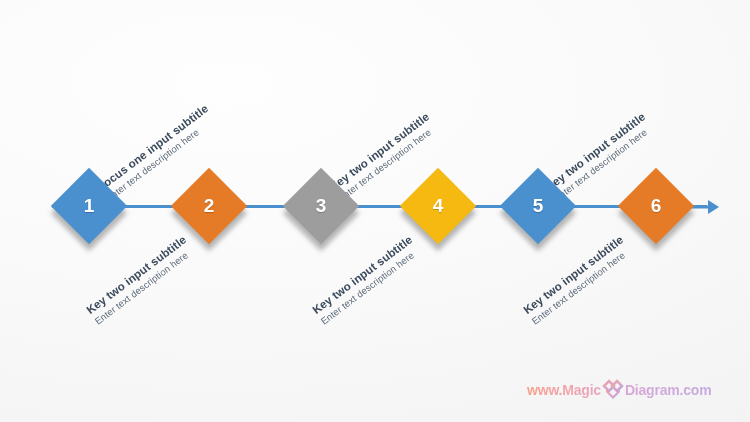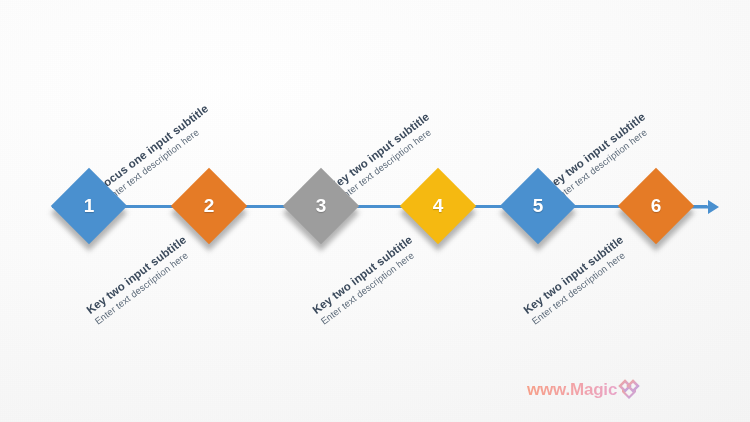--- a/index.html
+++ b/index.html
@@ -128,21 +128,21 @@
     position: absolute;
     left: 527px;
     top: 378px;
     height: 24px;
     display: flex;
     align-items: center;
     z-index: 5;
   }
   .logo-text {
     font-family: "Liberation Sans", sans-serif;
-    font-size: 17px;
+    font-size: 14px;
     font-weight: bold;
     letter-spacing: -0.2px;
   }
   .logo-left {
     background: linear-gradient(90deg, #f6a08a 0%, #f2a3a8 55%, #e8a5c8 100%);
     -webkit-background-clip: text;
     background-clip: text;
     color: transparent;
   }
   .logo-right {
@@ -236,15 +236,16 @@
         <linearGradient id="lg" x1="0" y1="0" x2="1" y2="1">
           <stop offset="0%" stop-color="#f0a79a"></stop>
           <stop offset="50%" stop-color="#dca4c8"></stop>
           <stop offset="100%" stop-color="#b9a3e0"></stop>
         </linearGradient>
       </defs>
       <path d="M14 4 L24 14 L14 24 L4 14 Z" fill="none" stroke="url(#lg)" stroke-width="5"></path>
       <path d="M30 4 L40 14 L30 24 L20 14 Z" fill="none" stroke="url(#lg)" stroke-width="5"></path>
       <path d="M8 20 L22 34 L36 20 L36 26 L22 40 L8 26 Z" fill="url(#lg)"></path>
     </svg>
+    <span class="logo-text logo-right">Diagram.com</span>
   </div>
 
 </div>
 
 </body></html>

